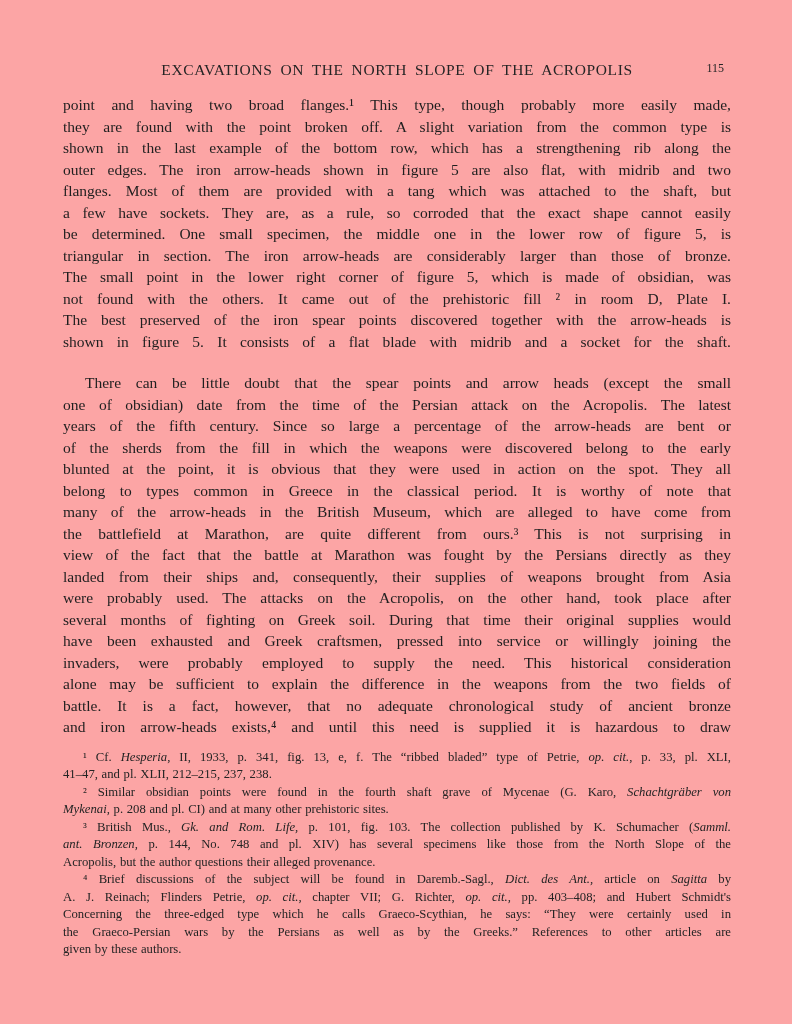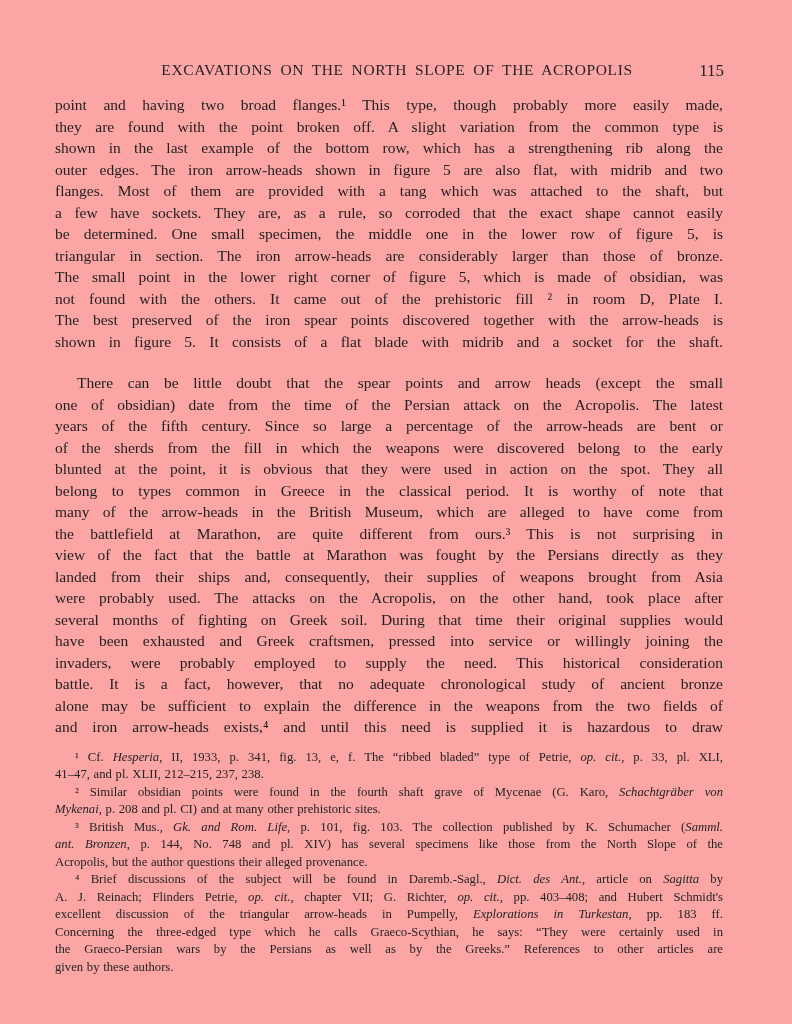--- a/index.html
+++ b/index.html
@@ -28,27 +28,27 @@
     font-size: 15.5px;
     letter-spacing: 0.6px;
     word-spacing: 3.5px;
     color: #252525;
     white-space: nowrap;
   }
   .page-number {
     position: absolute;
     right: 7px;
     top: 0;
-    font-size: 17px;
+    font-size: 12px;
     color: #252525;
   }
   .content {
     position: absolute;
     top: 94px;
-    left: 55px;
+    left: 63px;
     width: 668px;
   }
   .paragraph + .paragraph { margin-top: 20px; }
   .bline {
     font-size: 15.5px;
     line-height: 21.5px;
     text-align: justify;
     text-align-last: justify;
     word-spacing: 1px;
     color: #1f1f1f;
@@ -99,42 +99,41 @@
           <div class="bline">blunted at the point, it is obvious that they were used in action on the spot. They all</div>
           <div class="bline">belong to types common in Greece in the classical period. It is worthy of note that</div>
           <div class="bline">many of the arrow-heads in the British Museum, which are alleged to have come from</div>
           <div class="bline">the battlefield at Marathon, are quite different from ours.³ This is not surprising in</div>
           <div class="bline">view of the fact that the battle at Marathon was fought by the Persians directly as they</div>
           <div class="bline">landed from their ships and, consequently, their supplies of weapons brought from Asia</div>
           <div class="bline">were probably used. The attacks on the Acropolis, on the other hand, took place after</div>
           <div class="bline">several months of fighting on Greek soil. During that time their original supplies would</div>
           <div class="bline">have been exhausted and Greek craftsmen, pressed into service or willingly joining the</div>
           <div class="bline">invaders, were probably employed to supply the need. This historical consideration</div>
+          <div class="bline">alone may be sufficient to explain the difference in the weapons from the two fields of</div>
           <div class="bline">battle. It is a fact, however, that no adequate chronological study of ancient bronze</div>
-          <div class="bline">alone may be sufficient to explain the difference in the weapons from the two fields of</div>
           <div class="bline">and iron arrow-heads exists,⁴ and until this need is supplied it is hazardous to draw</div>
         </div>
       </div>
     <div class="footnotes" id="footnotes">
         <div class="footnote">
           <div class="fline indent"><span>¹ Cf. </span><span class="it">Hesperia</span><span>, II, 1933, p. 341, fig. 13, e, f. The “ribbed bladed” type of Petrie, </span><span class="it">op. cit.</span><span>, p. 33, pl. XLI,</span></div>
           <div class="fline nojust"><span>41–47, and pl. XLII, 212–215, 237, 238.</span></div>
         </div>
         <div class="footnote">
           <div class="fline indent"><span>² Similar obsidian points were found in the fourth shaft grave of Mycenae (G. Karo, </span><span class="it">Schachtgräber von</span></div>
           <div class="fline nojust"><span class="it">Mykenai,</span><span> p. 208 and pl. CI) and at many other prehistoric sites.</span></div>
         </div>
         <div class="footnote">
           <div class="fline indent"><span>³ British Mus., </span><span class="it">Gk. and Rom. Life,</span><span> p. 101, fig. 103. The collection published by K. Schumacher (</span><span class="it">Samml.</span></div>
           <div class="fline"><span class="it">ant. Bronzen,</span><span> p. 144, No. 748 and pl. XIV) has several specimens like those from the North Slope of the</span></div>
           <div class="fline nojust"><span>Acropolis, but the author questions their alleged provenance.</span></div>
         </div>
         <div class="footnote">
           <div class="fline indent"><span>⁴ Brief discussions of the subject will be found in Daremb.-Sagl., </span><span class="it">Dict. des Ant.,</span><span> article on </span><span class="it">Sagitta</span><span> by</span></div>
           <div class="fline"><span>A. J. Reinach; Flinders Petrie, </span><span class="it">op. cit.,</span><span> chapter VII; G. Richter, </span><span class="it">op. cit.,</span><span> pp. 403–408; and Hubert Schmidt's</span></div>
-          <div class="fline"><span>excellent discussion of the triangular arrow-heads in Pumpelly, </span><span class="it">Explorations in Turkestan,</span><span> pp. 183 ff.</span></div>
           <div class="fline"><span>Concerning the three-edged type which he calls Graeco-Scythian, he says: “They were certainly used in</span></div>
           <div class="fline"><span>the Graeco-Persian wars by the Persians as well as by the Greeks.” References to other articles are</span></div>
           <div class="fline nojust"><span>given by these authors.</span></div>
         </div>
       </div>
   </div>
 </div>
 
 </body></html>

